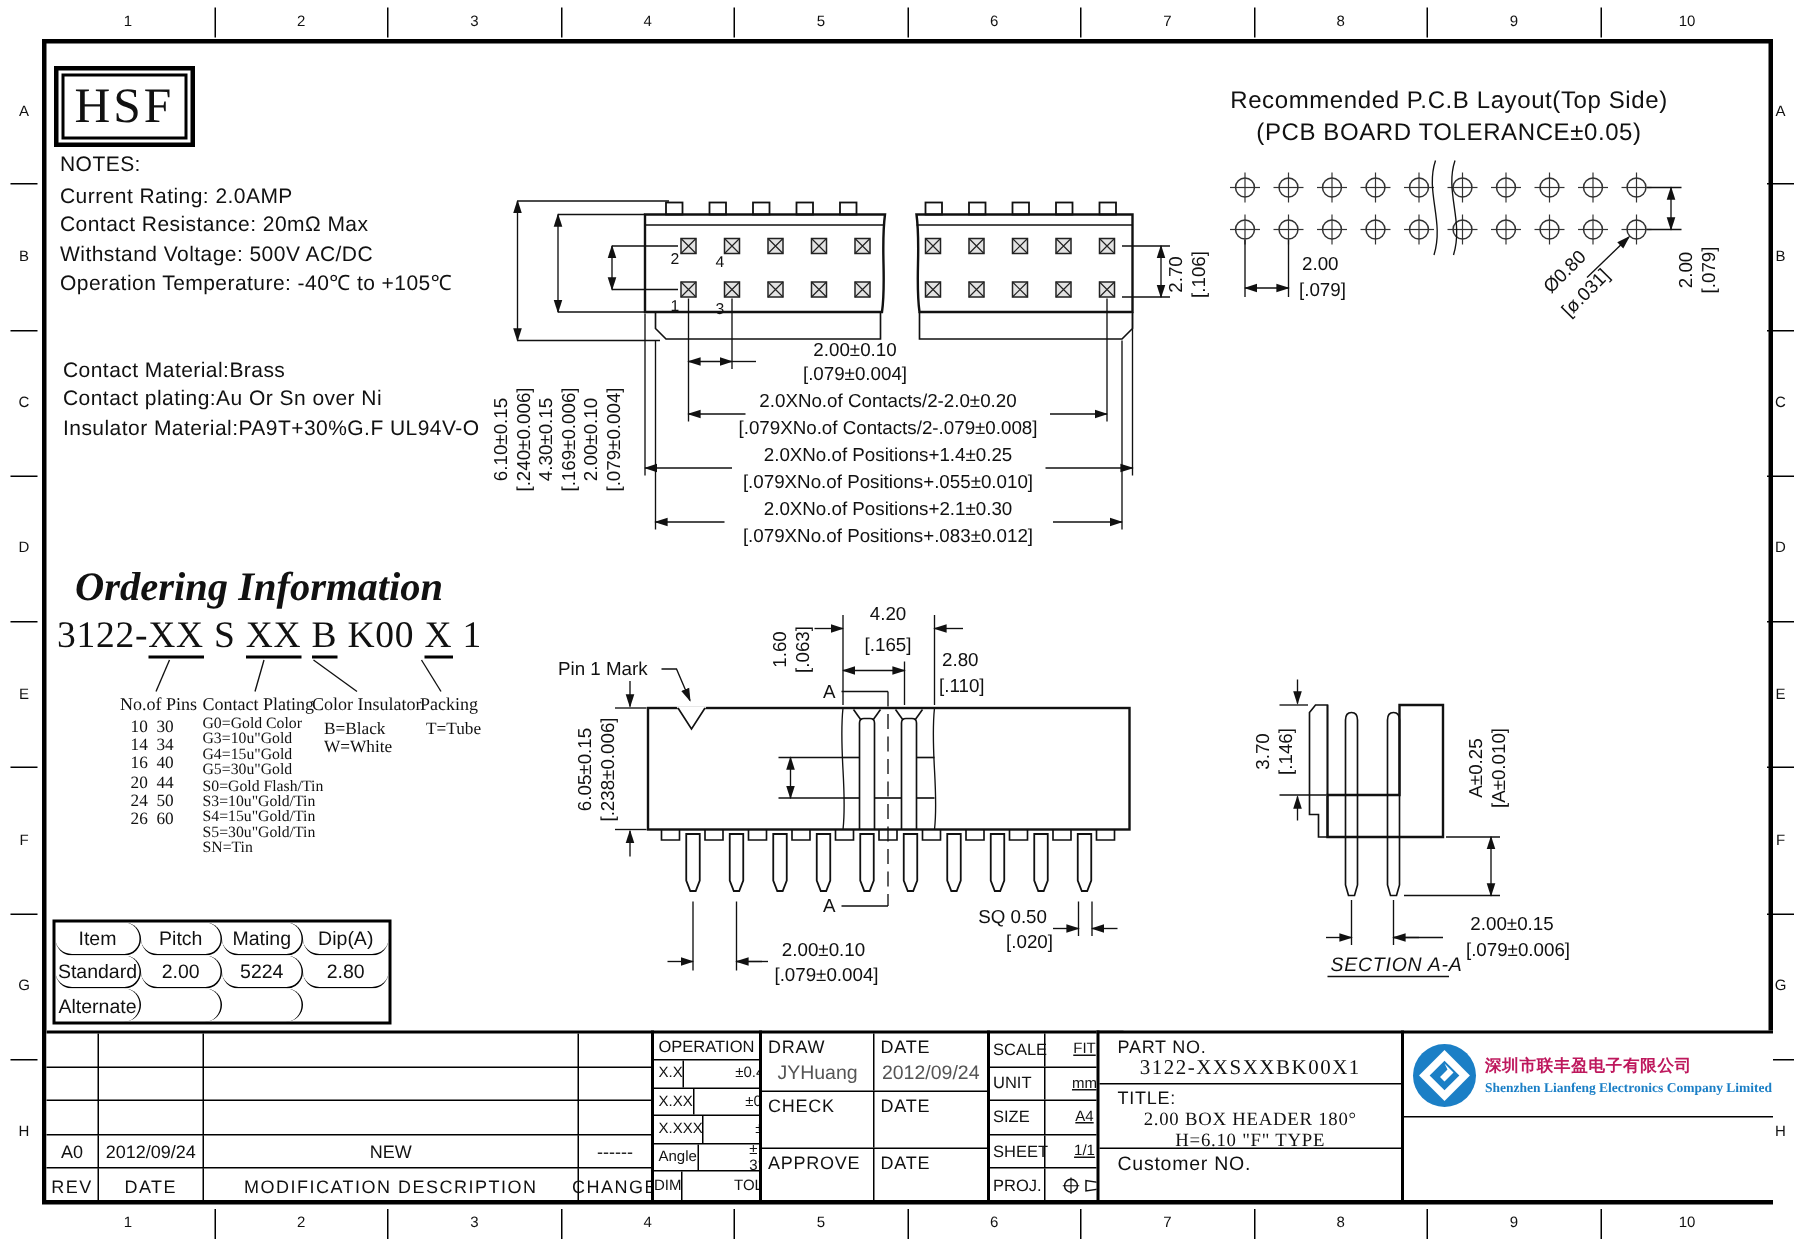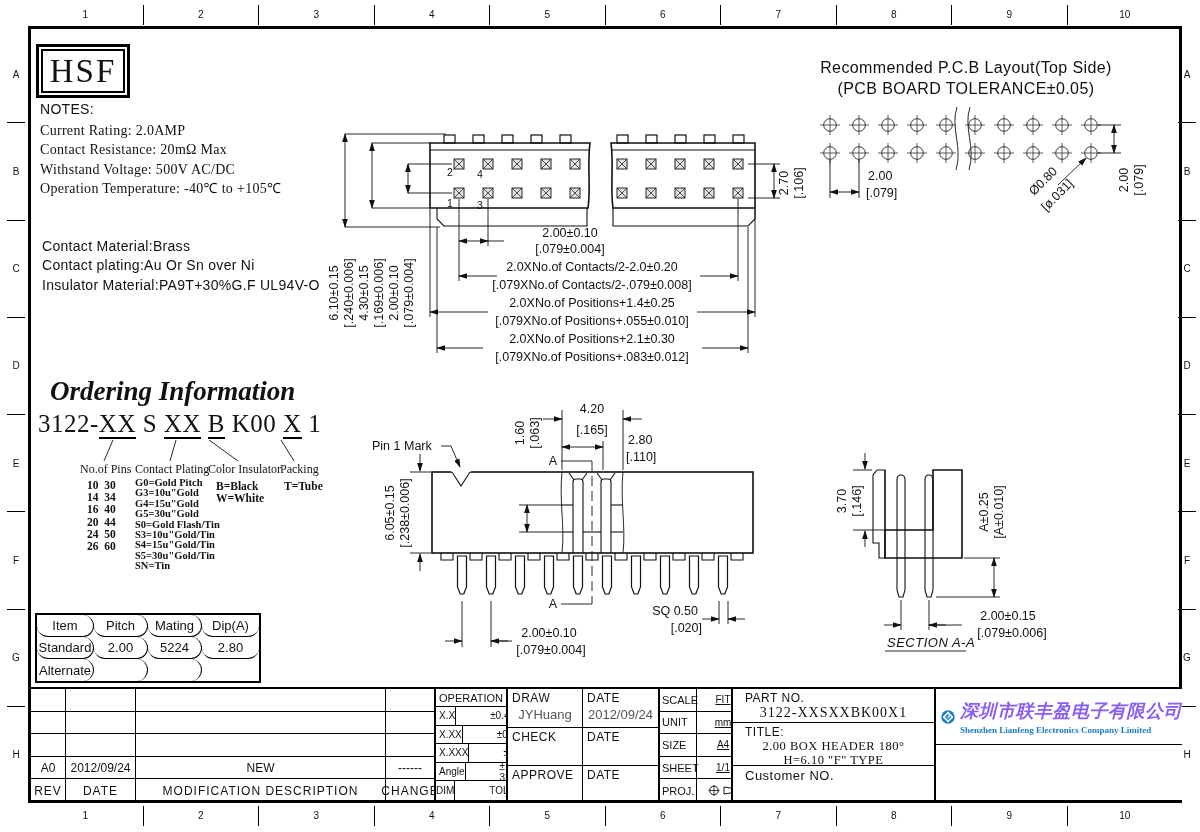--- a/index.html
+++ b/index.html
@@ -22,39 +22,39 @@
   .ruler-v > div:last-child { border-bottom:none; }
 
   
   #hsf { left:36px; top:44px; width:94px; height:54px; border:3px solid #000; }
   #hsf-inner { position:absolute; inset:2px; border:2px solid #000; display:flex;
                align-items:center; justify-content:center;
                font-family:"Liberation Serif", serif; font-size:33px; letter-spacing:2px; }
 
   
   #notes-title { left:40px; top:101px; font-size:14px; letter-spacing:0.3px; }
-  #notes-list  { left:40px; top:121px; font-size:14px; letter-spacing:0.3px;font-family:Liberation Serif, serif; }
+  #notes-list  { left:40px; top:121px; font-size:14px; letter-spacing:0.3px; }
   #notes-list > div { line-height:19.3px; white-space:pre; }
   #mat-list { left:42px; top:237px; font-size:14px; letter-spacing:0.3px; }
   #mat-list > div { line-height:19.3px; white-space:pre; }
 
   
   #pcb-title { left:790px; top:57px; width:352px; text-align:center; font-size:16px;
                line-height:21px; letter-spacing:0.4px; }
 
   
   #ord-title { left:50px; top:376px; font-family:"Liberation Serif", serif;
                font-style:italic; font-weight:bold; font-size:27px; }
   #ord-part { left:38px; top:410px; font-family:"Liberation Serif", serif;
               font-size:25px; white-space:pre; letter-spacing:0.5px; }
   #ord-part .u { border-bottom:2px solid #000; }
   .ord-h { font-family:"Liberation Serif", serif; font-size:12px; white-space:nowrap; }
   #c1h { left:80px; top:462px; } #c2h { left:135px; top:462px; }
   #c3h { left:208px; top:462px; } #c4h { left:280px; top:462px; }
-  .ord-list { font-family:"Liberation Serif", serif; white-space:pre;font-weight:bold; }
+  .ord-list { font-family:"Liberation Serif", serif; white-space:pre; }
   #c1 { left:87px;  top:479px; font-size:11.5px; } #c1 > div { line-height:12.2px; }
   #c2 { left:135px; top:478px; font-size:10.5px; } #c2 > div { line-height:10.4px; }
   #c3 { left:216px; top:480px; font-size:11.5px; } #c3 > div { line-height:12.4px; }
   #c4 { left:284px; top:480px; font-size:11.5px; } #c4 > div { line-height:12.4px; }
 
   
   #spec { left:35px; top:613px; border:2px solid #000; display:grid;
           grid-template-columns:57px 54px 54px 57px; grid-auto-rows:22px; }
   #spec > div { border-right:1px solid #000; border-bottom:1px solid #000;
                 display:flex; align-items:center; justify-content:center; font-size:13px;border-radius:11px; }
@@ -100,21 +100,21 @@
   .pb-r2 { height:43px; border-bottom:1px solid #000; }
   .pb-r3 { height:34px; }
   .pb-lbl { font-size:12px; padding:2px 0 0 12px; letter-spacing:0.5px; }
   .pb-part { text-align:center; font-family:"Liberation Serif", serif; font-size:14px; letter-spacing:1px; }
   .pb-title { text-align:center; font-family:"Liberation Serif", serif; font-size:12.5px;
               letter-spacing:0.5px; line-height:14px; }
 
   #compb { left:934px; width:248px; }
   #comp-top { height:56px; border-bottom:1px solid #000; display:flex; align-items:center; padding-left:5px; }
   #comp-names { margin-left:5px; }
-  #comp-cn { font-size:18px; font-weight:bold; color:#8b5cf6; letter-spacing:0.5px; white-space:nowrap;font-style:italic; }
+  #comp-cn { font-size:11px; font-weight:bold; color:#be185d; letter-spacing:0.5px; white-space:nowrap; }
   #comp-en { font-family:"Liberation Serif", serif; font-size:9px; font-weight:bold;
              color:#1b7fc6; margin-top:2px; white-space:nowrap; }
   #comp-bottom { padding:4px 0 0 10px; font-size:13px; font-weight:bold; color:#3c3c3c; }
   #comp-bottom > div { line-height:18.2px; white-space:nowrap; }
 
   
   #dwg { left:0; top:0; width:1200px; height:832px; }
   .ol  { stroke:#111; stroke-width:1.6; fill:none; }
   .ol2 { stroke:#111; stroke-width:1.1; fill:none; }
   .dl  { stroke:#111; stroke-width:0.9; fill:none; }
@@ -461,21 +461,21 @@
   <div>(PCB BOARD TOLERANCE±0.05)</div>
 </div>
 
 <div id="ord-title" class="abs">Ordering Information</div>
 <div id="ord-part" class="abs"><span>3122-</span><span class="u">XX</span><span> S </span><span class="u">XX</span><span> </span><span class="u">B</span><span> K00 </span><span class="u">X</span><span> 1</span></div>
 <div id="c1h" class="abs ord-h">No.of Pins</div>
 <div id="c2h" class="abs ord-h">Contact Plating</div>
 <div id="c3h" class="abs ord-h">Color Insulator</div>
 <div id="c4h" class="abs ord-h">Packing</div>
 <div id="c1" class="abs ord-list"><div>10  30</div><div>14  34</div><div>16  40</div><div>20  44</div><div>24  50</div><div>26  60</div></div>
-<div id="c2" class="abs ord-list"><div>G0=Gold Pitch</div><div>G3=10u"Gold</div><div>G4=15u"Gold</div><div>G5=30u"Gold</div><div>S0=Gold Flash/Tin</div><div>S3=10u"Gold/Tin</div><div>S4=15u"Gold/Tin</div><div>S5=30u"Gold/Tin</div><div>SN=Tin</div></div>
+<div id="c2" class="abs ord-list"><div>G0=Gold Color</div><div>G3=10u"Gold</div><div>G4=15u"Gold</div><div>G5=30u"Gold</div><div>S0=Gold Flash/Tin</div><div>S3=10u"Gold/Tin</div><div>S4=15u"Gold/Tin</div><div>S5=30u"Gold/Tin</div><div>SN=Tin</div></div>
 <div id="c3" class="abs ord-list"><div>B=Black</div><div>W=White</div></div>
 <div id="c4" class="abs ord-list"><div>T=Tube</div></div>
 
 <div id="spec" class="abs">
   <div>Item</div>
   <div>Pitch</div>
   <div>Mating</div>
   <div>Dip(A)</div>
   <div>Standard</div>
   <div>2.00</div>

